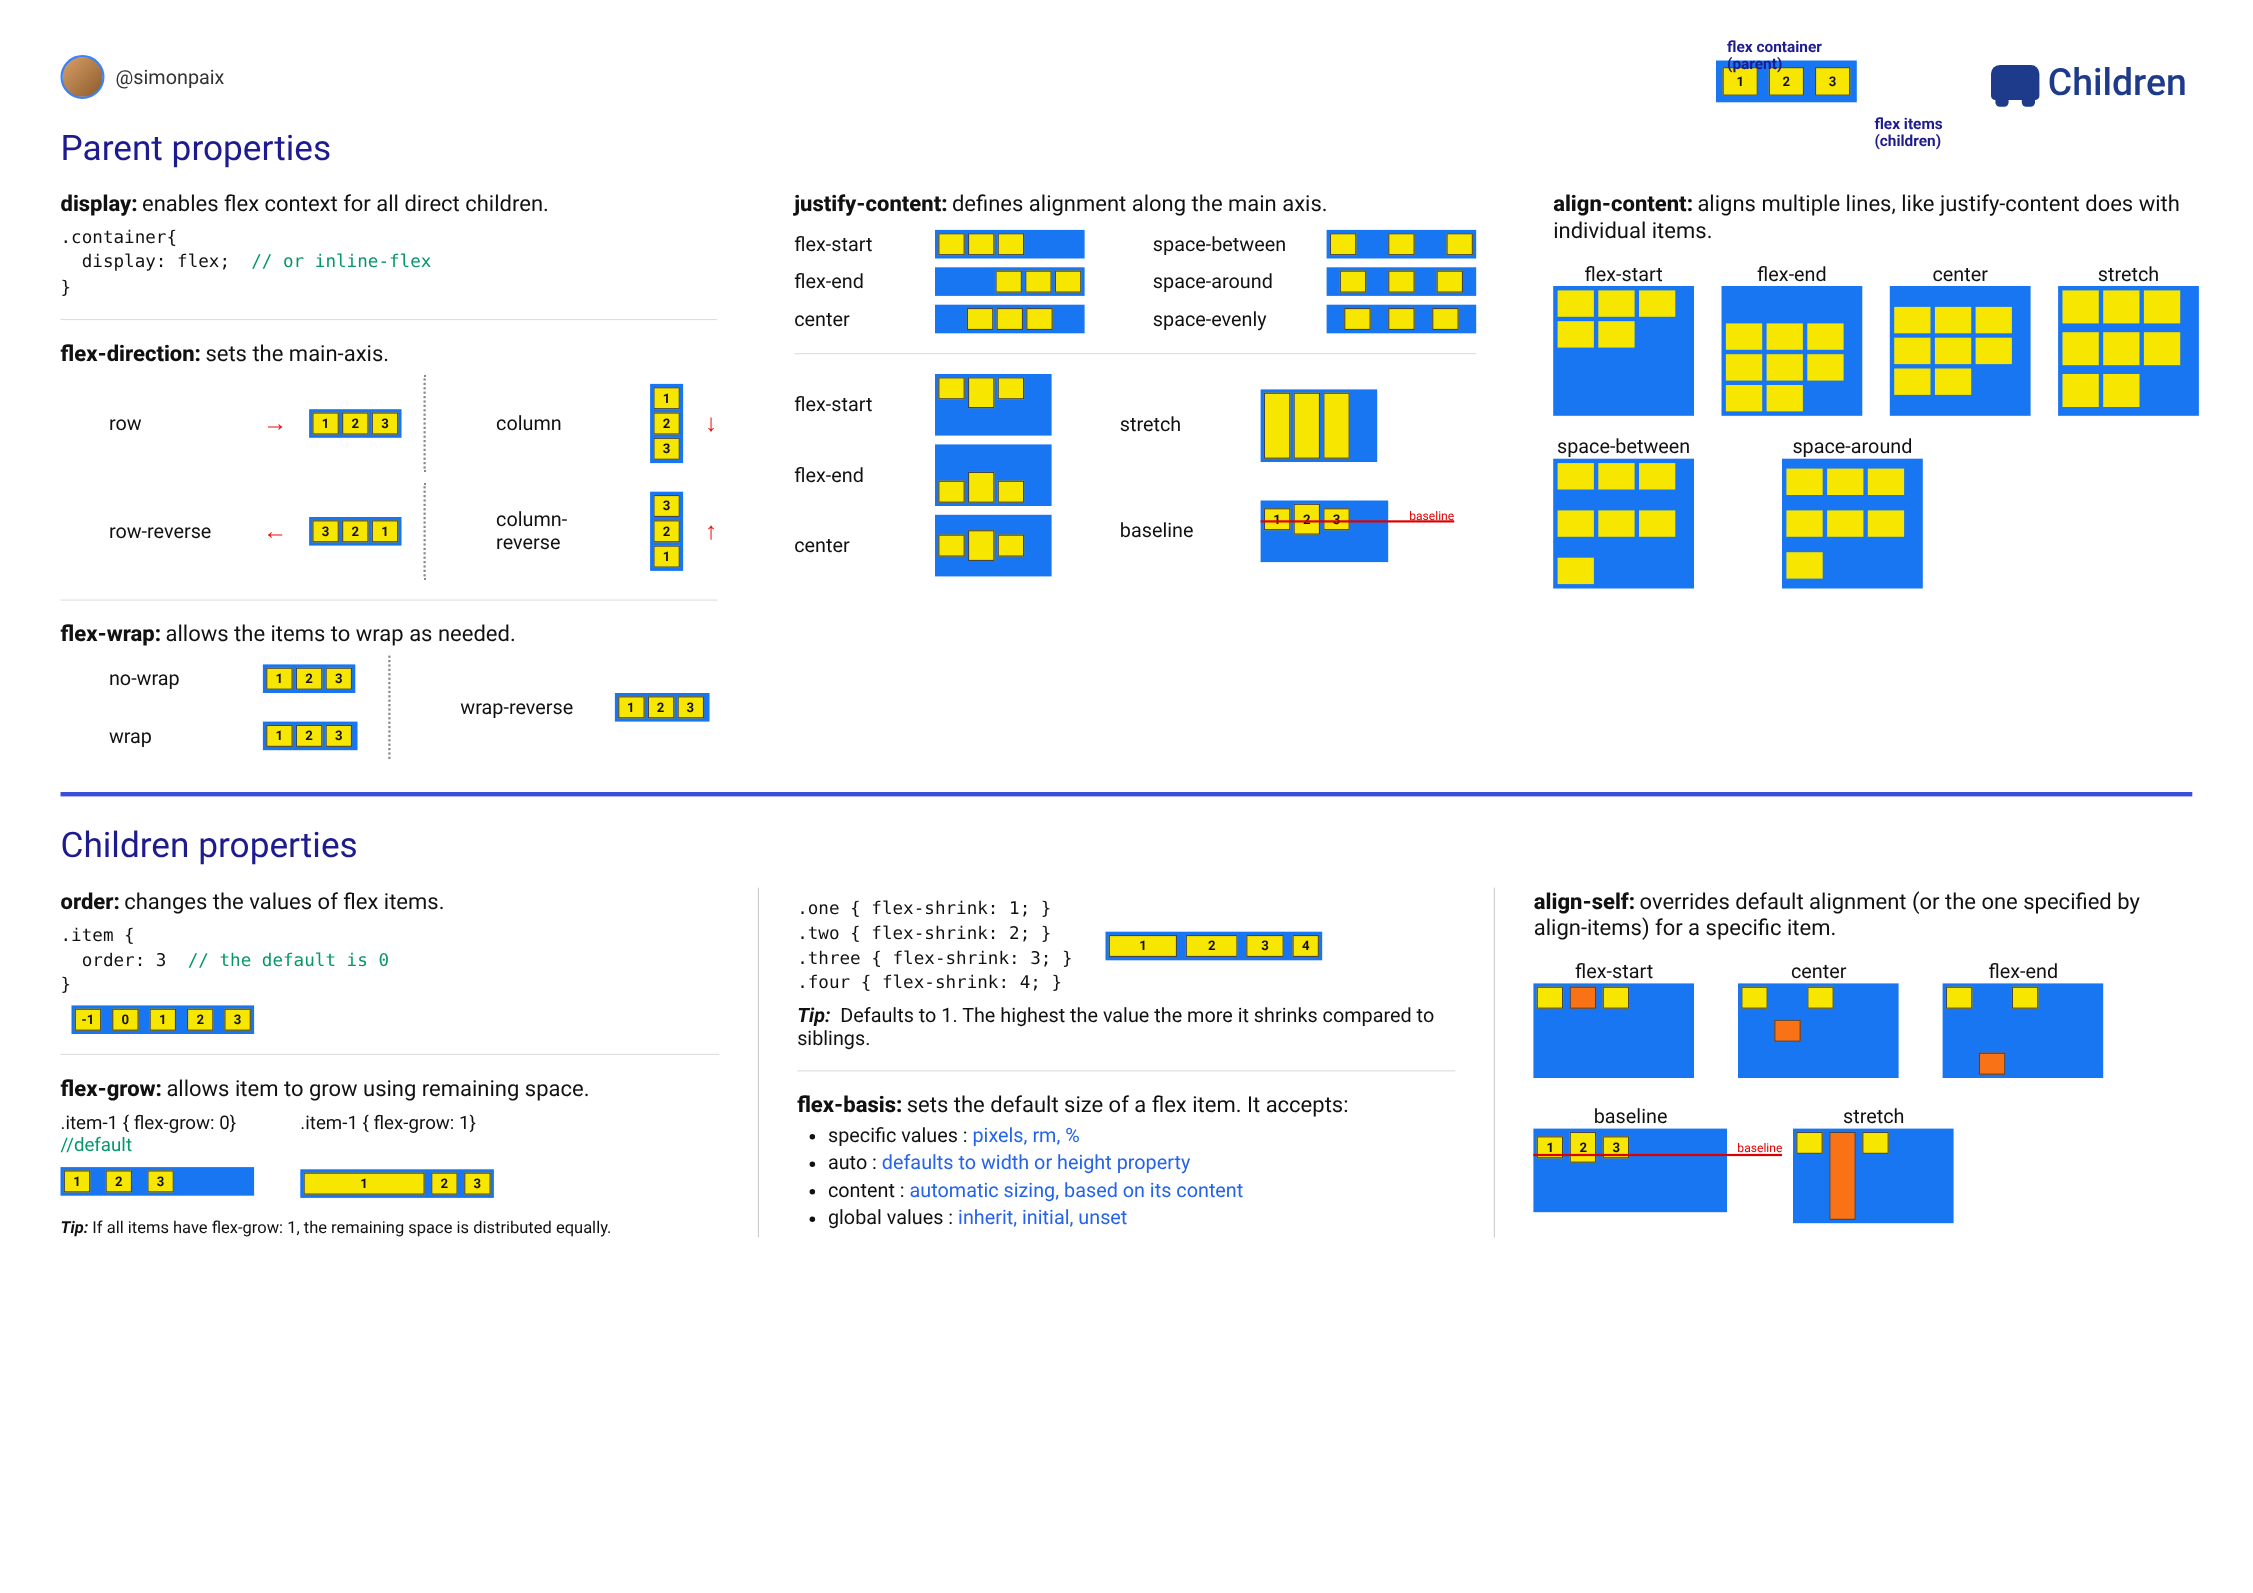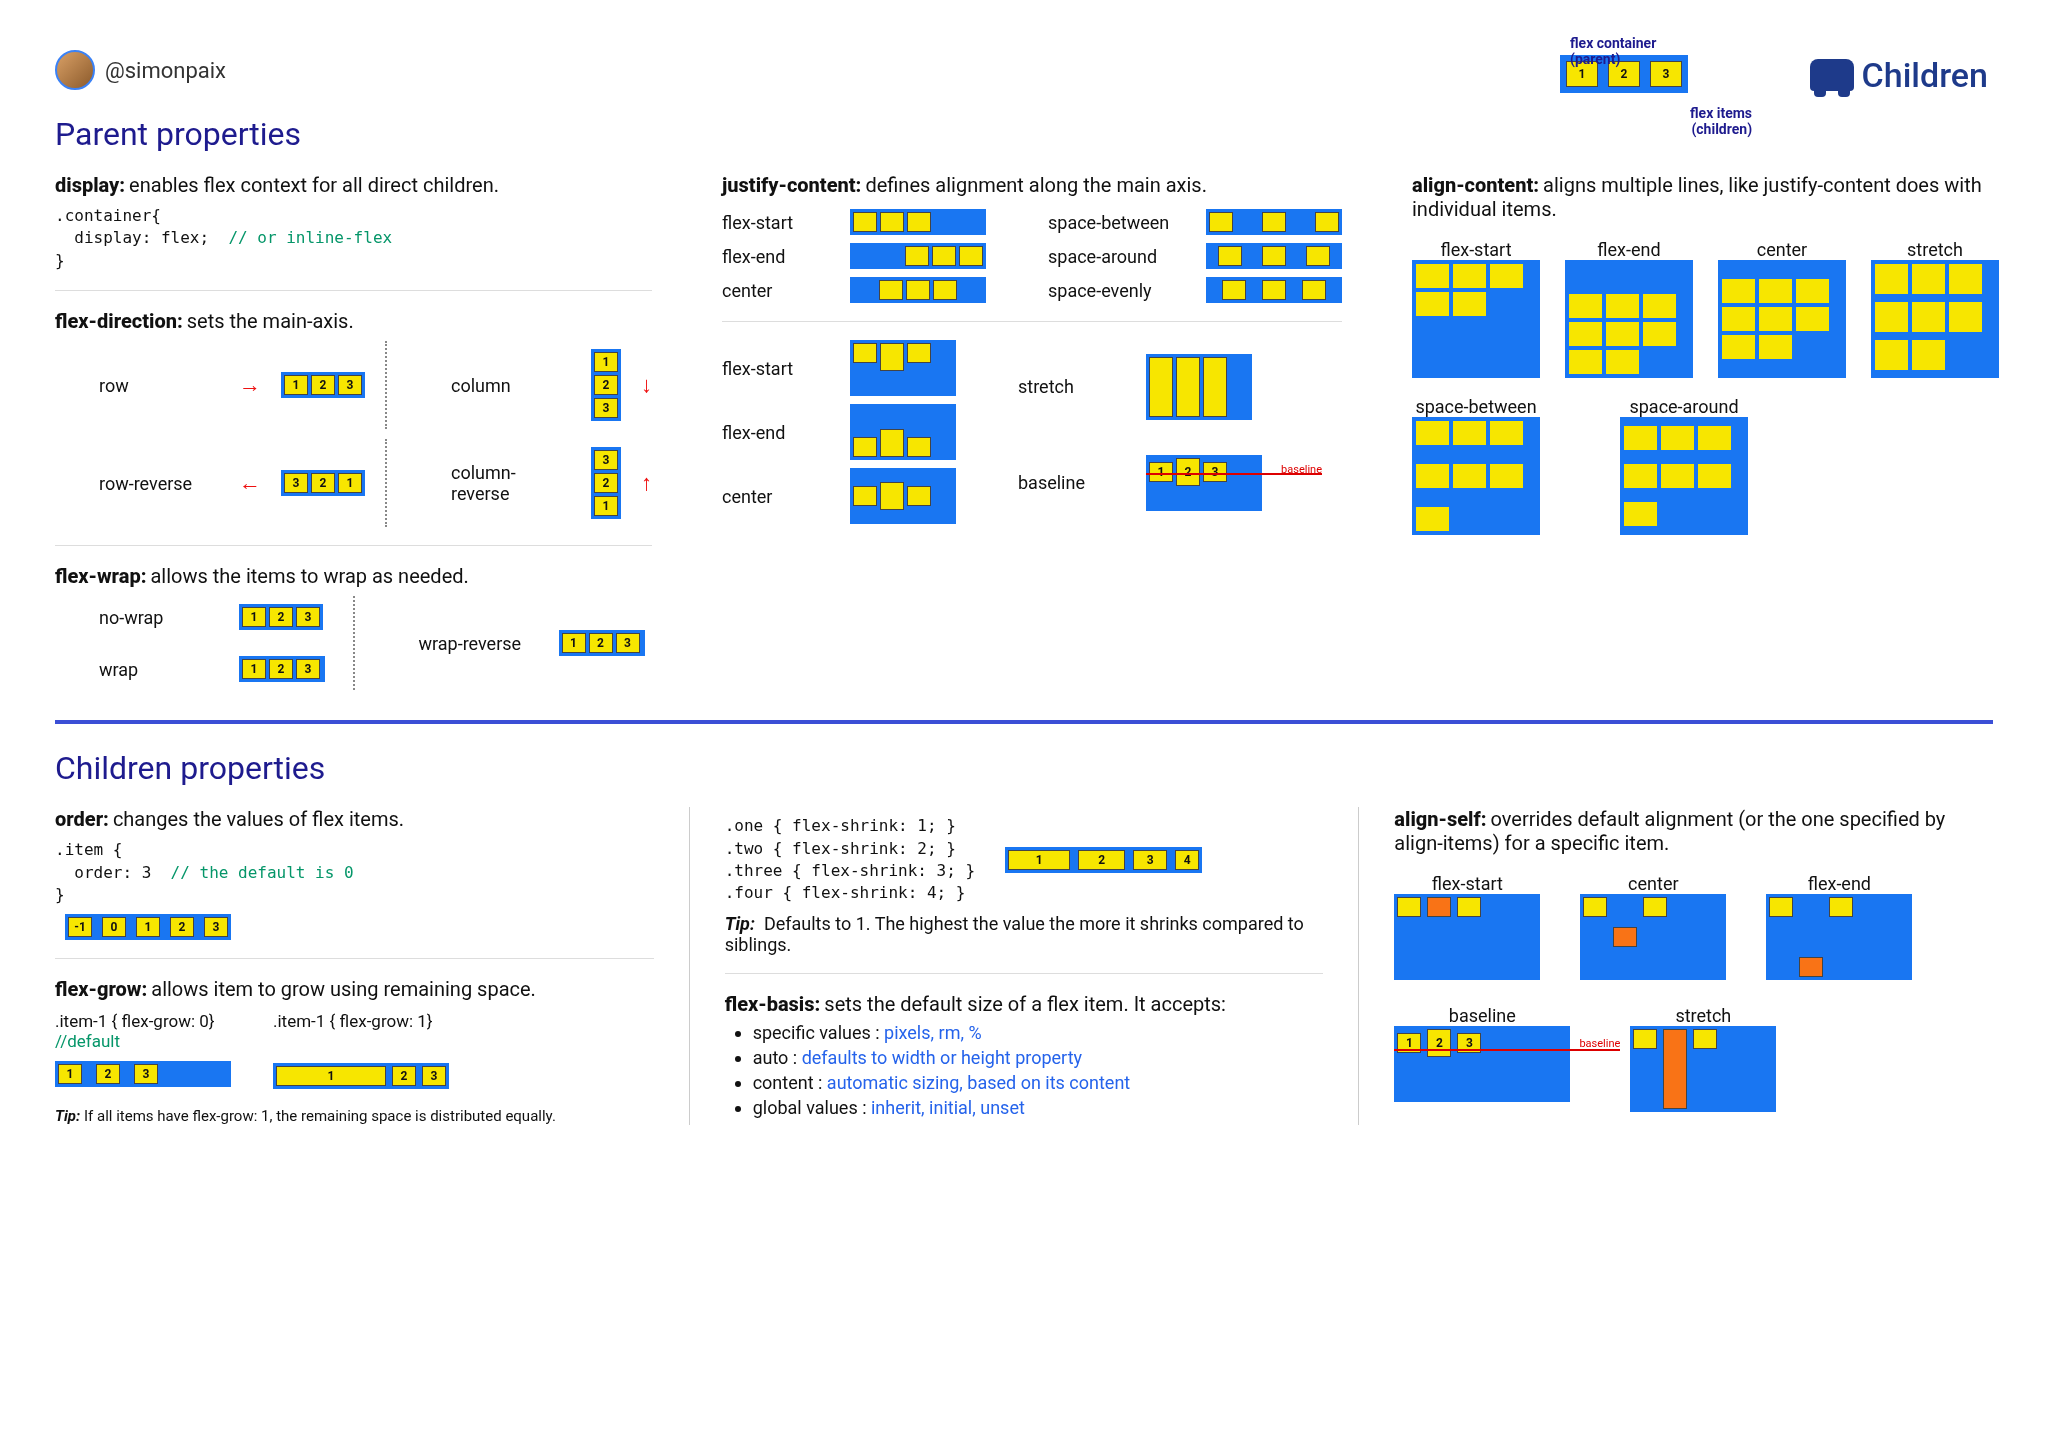--- a/index.html
+++ b/index.html
@@ -1,20 +1,20 @@
 <!DOCTYPE html>
 <html><head>
 <meta charset="utf-8">
 <style>
   body { font-family: -apple-system, BlinkMacSystemFont, "Segoe UI", Roboto, sans-serif; margin: 0; background: #fff; color: #111; }
   .page { width: 2048px; height: 1448px; padding: 50px 55px; box-sizing: border-box; position: relative; }
   h1 { font-size: 46px; margin: 0 0 12px 0; color: #111; font-weight: 800; }
   .handle-row { display: flex; align-items: center; gap: 10px; margin-bottom: 25px; }
   .avatar { width: 36px; height: 36px; border-radius: 50%; background: linear-gradient(135deg,#d9a066,#8b5a2b); border: 2px solid #3b82f6; }
-  .handle { font-size: 22px; color: #333; }
+  .handle { font-size: 18px; color: #333; }
   .section-title { font-size: 32px; font-weight: 400; color: #1e1b8e; margin: 0 0 20px 0; }
   .columns { display: flex; gap: 35px; }
   .col { flex: 1; }
   .vsep { width: 1px; background: #ccc; }
   .prop-title { font-weight: 800; font-size: 20px; text-align: right; }
   .prop-desc { font-size: 20px; }
   .code { font-family: monospace; font-size: 16px; white-space: pre; line-height: 1.4; margin: 8px 0; }
   .green { color: #059669; }
   .blue-txt { color: #2563eb; }
   hr { border: none; border-top: 1px solid #ddd; margin: 18px 0; }
@@ -58,21 +58,21 @@
     <div class="handle">@simonpaix</div>
   </div>
 
   <div class="topdiag">
     <div class="fbox" style="padding:6px;gap:10px;">
       <div class="fcell" style="min-width:30px;height:24px;">1</div>
       <div class="fcell" style="min-width:30px;height:24px;">2</div>
       <div class="fcell" style="min-width:30px;height:24px;">3</div>
     </div>
     <div class="annot" style="top:-20px;left:10px;">flex container (parent)</div>
-    <div class="annot" style="top:50px;left:130px;white-space:pre;text-align:right;">flex items
+    <div class="annot" style="top:50px;left:144px;white-space:pre;">flex items
 (children)</div>
   </div>
   <div class="logo">
     <div class="logo-icon"></div>
     <span>Children</span>
   </div>
 
   <div class="section-title">Parent properties</div>
 
   <div class="columns">

